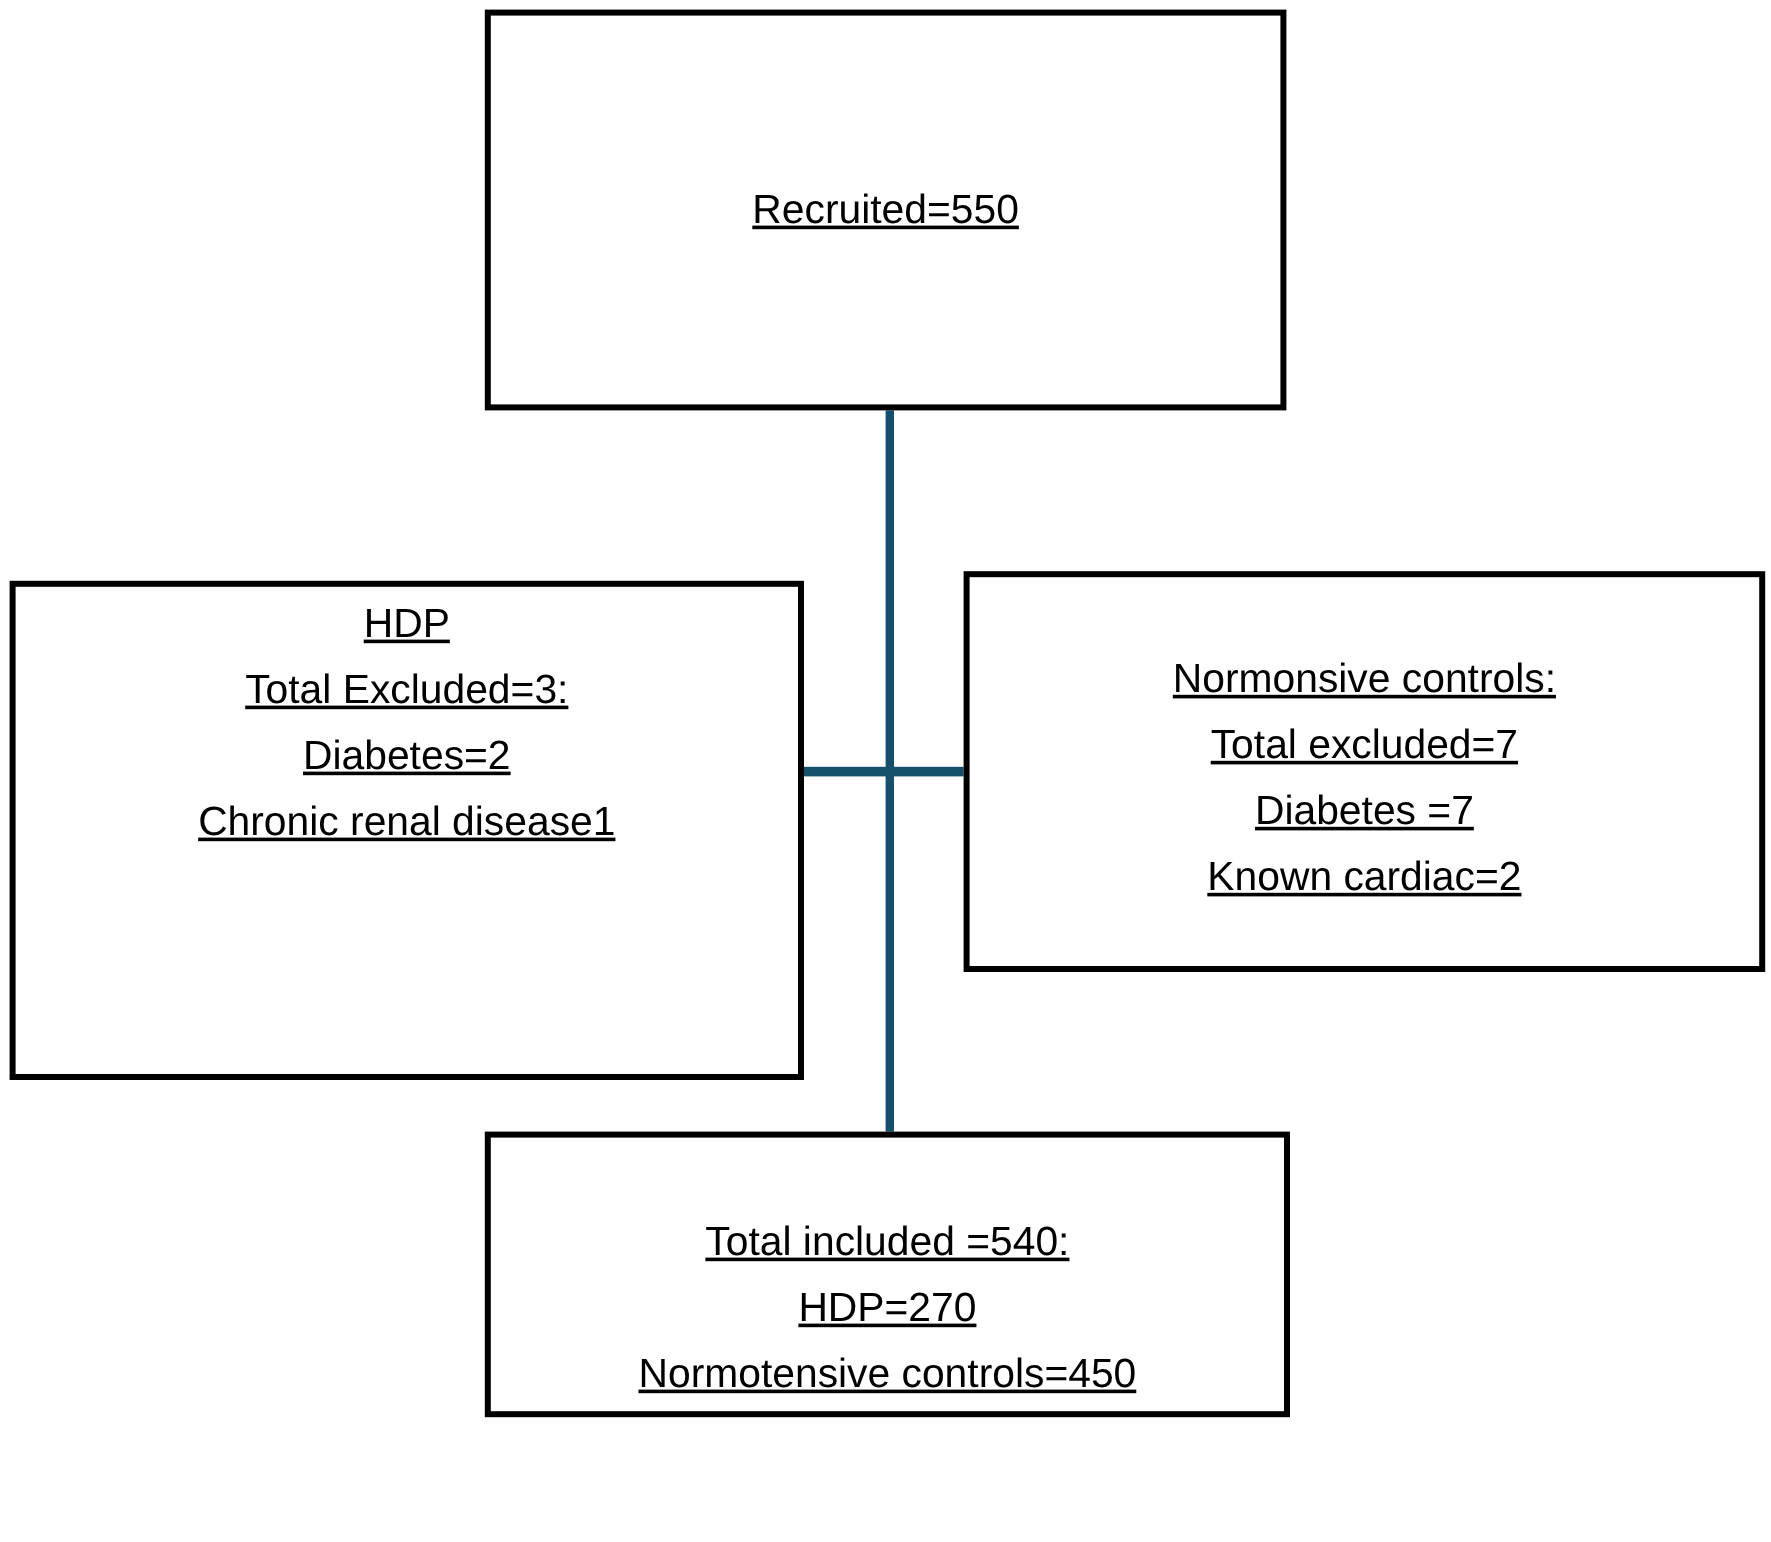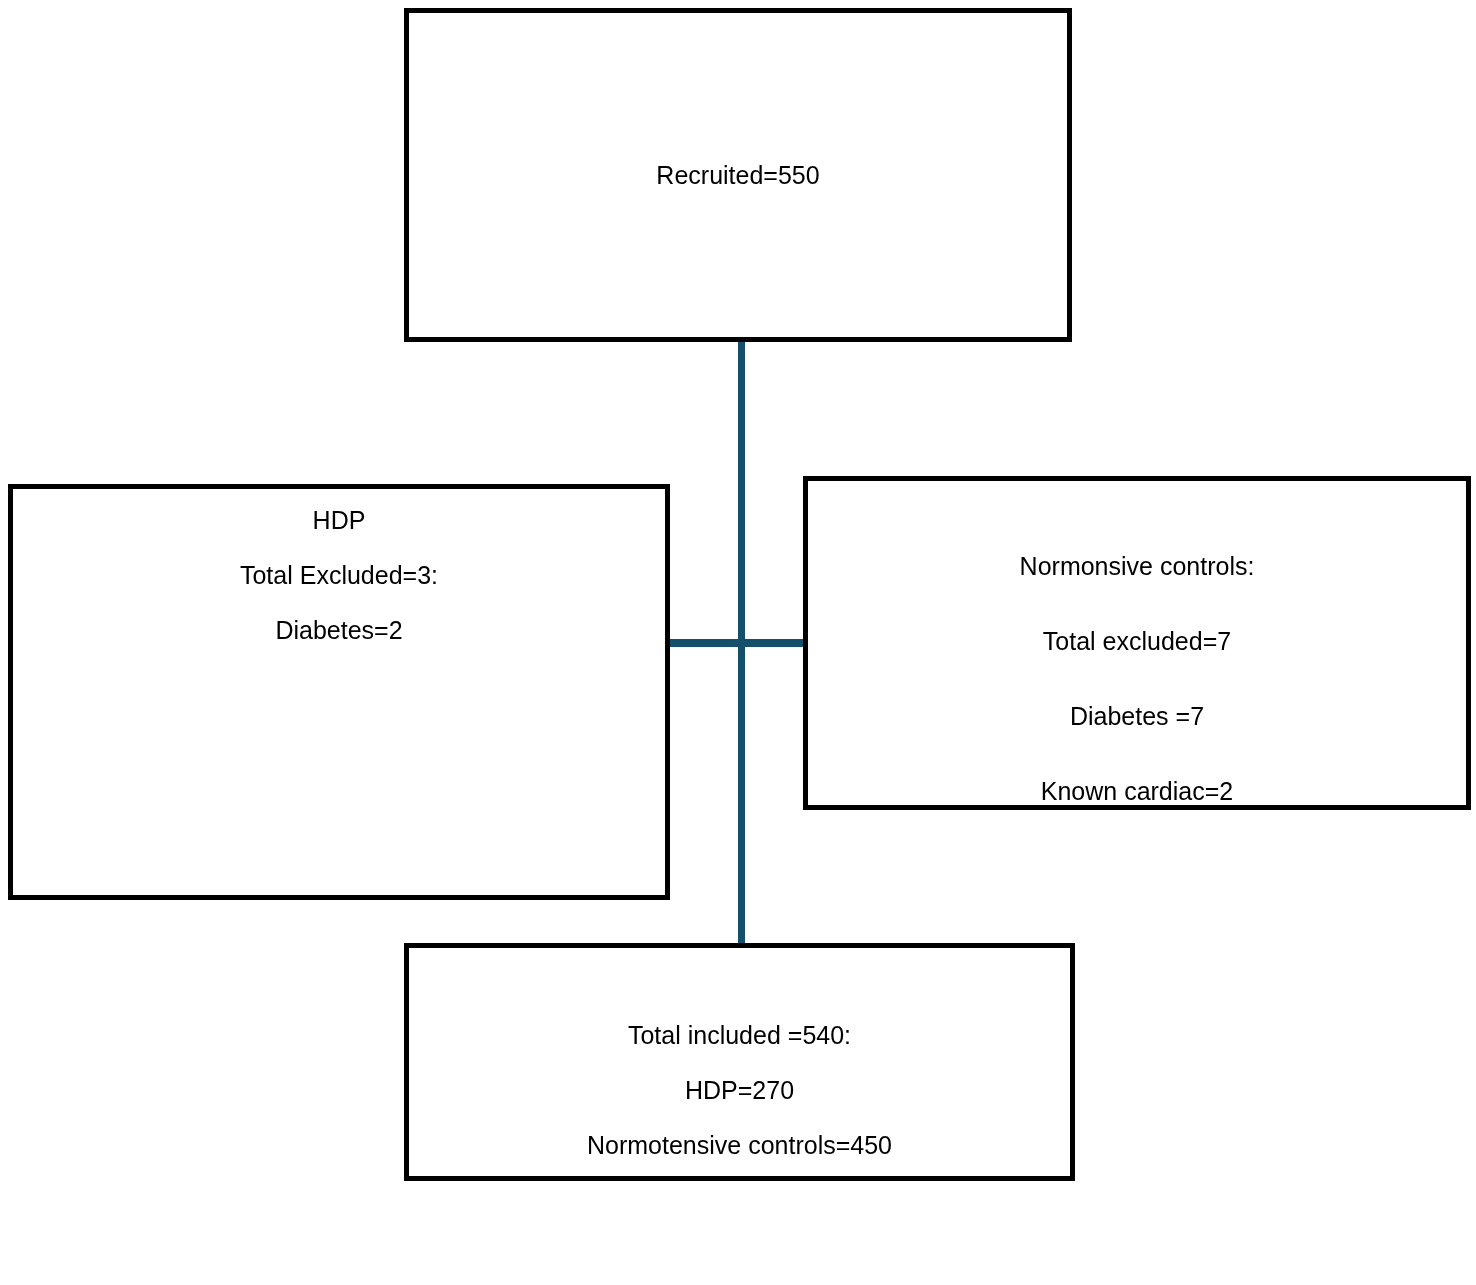--- a/index.html
+++ b/index.html
@@ -20,40 +20,40 @@
     box-sizing: border-box;
     background: #ffffff;
     border: 5px solid #000000;
     display: flex;
     flex-direction: column;
     align-items: center;
     z-index: 2;
   }
   .node .line {
     color: #000000;
-    font-size: 25px;
+    font-size: 34px;
     line-height: 55px;
     white-space: pre;
     text-align: center;
+    text-decoration: underline;
   }
   
   #node-recruited {
     left: 404px;  top: 8px;    width: 668px; height: 334px;
     justify-content: center;
   }
   #node-hdp-excluded {
     left: 8px;    top: 484px;  width: 662px; height: 416px;
     justify-content: flex-start;
     padding-top: 4px;
   }
   #node-control-excluded {
     left: 803px;  top: 476px;  width: 668px; height: 334px;
     justify-content: flex-start;
     padding-top: 58px;
-    gap: 20px;
   }
   #node-included {
     left: 404px;  top: 943px;  width: 671px; height: 238px;
     justify-content: flex-start;
     padding-top: 60px;
   }
   
   .connector {
     position: absolute;
     background: #14506b;
@@ -81,20 +81,21 @@
   <div class="connector" id="connector-horizontal"></div>
 
   <div class="node" id="node-recruited">
     <div class="line">Recruited=550</div>
   </div>
 
   <div class="node" id="node-hdp-excluded">
     <div class="line">HDP</div>
     <div class="line">Total Excluded=3:</div>
     <div class="line">Diabetes=2</div>
+    <div class="line">Chronic renal disease1</div>
   </div>
 
   <div class="node" id="node-control-excluded">
     <div class="line">Normonsive controls:</div>
     <div class="line">Total excluded=7</div>
     <div class="line">Diabetes =7</div>
     <div class="line">Known cardiac=2</div>
   </div>
 
   <div class="node" id="node-included">

